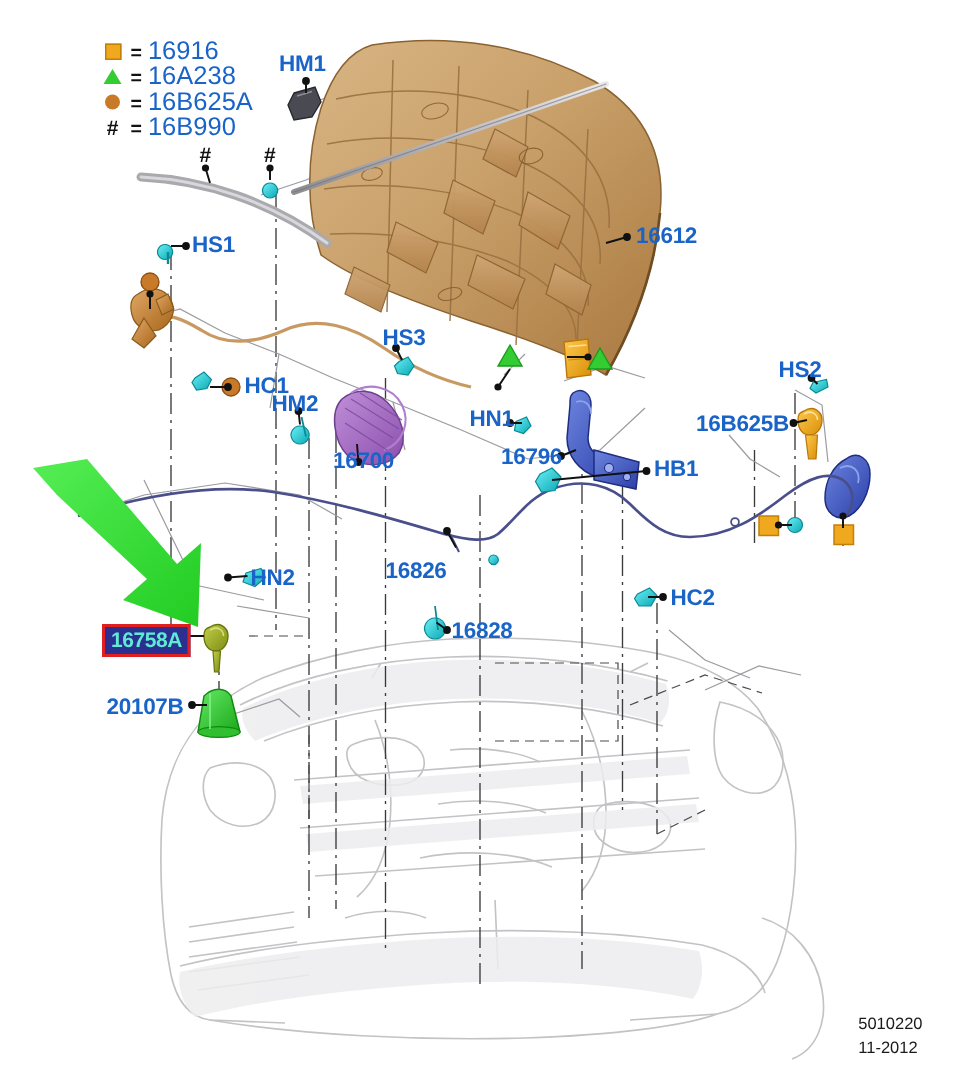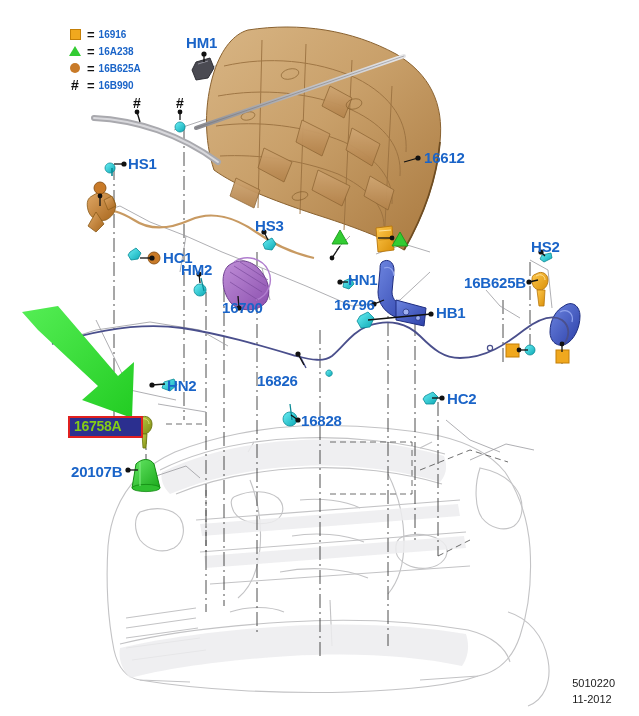--- a/index.html
+++ b/index.html
@@ -81,38 +81,38 @@
     line-height: 1;
   }
   .legend-eq {
     color: #111111;
     font-size: 13px;
     font-weight: bold;
     padding: 0 4px 0 5px;
   }
   .legend-code {
     color: #1a64c8;
-    font-size: 10px;
-    font-weight: bold;
+    font-size: 17px;
+    font-weight: normal;
   }
   .hash-mark {
     position: absolute;
     color: #111111;
     font-size: 14px;
     font-weight: bold;
     line-height: 1;
   }
   .selected-label {
     position: absolute;
     background: #2b2f8f;
-    color: #84cc16;
+    color: #5eead4;
     border: 2px solid #e02020;
     font-weight: bold;
     font-size: 14px;
-    padding: 1px 20px 2px 4px;
+    padding: 1px 4px 2px 4px;
     line-height: 1.05;
     letter-spacing: -0.3px;
     white-space: nowrap;
   }
   .footer {
     position: absolute;
     right: 24px;
     bottom: 8px;
     text-align: left;
     color: #1a1a1a;
@@ -548,25 +548,25 @@
     </div>
   </div>
 
   <div class="hash-mark" style="left:133px; top:96px;">#</div>
   <div class="hash-mark" style="left:176px; top:96px;">#</div>
 
   <div class="lbl" style="left:186px; top:35px;">HM1</div>
   <div class="lbl" style="left:424px; top:150px;">16612</div>
   <div class="lbl" style="left:128px; top:156px;">HS1</div>
   <div class="lbl" style="left:255px; top:218px;">HS3</div>
-  <div class="lbl" style="left:531px; top:239px;text-align:center;">HS2</div>
+  <div class="lbl" style="left:519px; top:239px;text-align:center;">HS2</div>
   <div class="lbl" style="left:163px; top:250px;">HC1</div>
   <div class="lbl" style="left:181px; top:262px;">HM2</div>
   <div class="lbl" style="left:222px; top:300px;">16700</div>
-  <div class="lbl" style="left:313px; top:272px;margin-left:35px;">HN1</div>
+  <div class="lbl" style="left:313px; top:272px;">HN1</div>
   <div class="lbl" style="left:334px; top:297px;">16796</div>
   <div class="lbl" style="left:436px; top:305px;">HB1</div>
   <div class="lbl" style="left:464px; top:275px;">16B625B</div>
   <div class="lbl" style="left:257px; top:341px;margin-top:32px;">16826</div>
   <div class="lbl" style="left:119px; top:378px;margin-left:48px;">HN2</div>
   <div class="lbl" style="left:447px; top:391px;">HC2</div>
   <div class="lbl" style="left:301px; top:413px;">16828</div>
   <div class="lbl" style="left:71px;  top:464px;">20107B</div>
 
   <div class="selected-label" style="left:68px; top:416px;">16758A</div>

